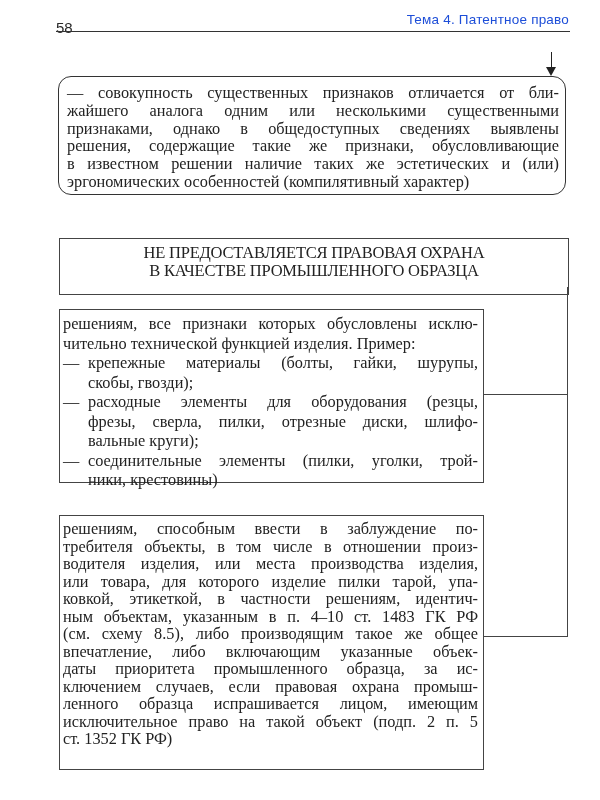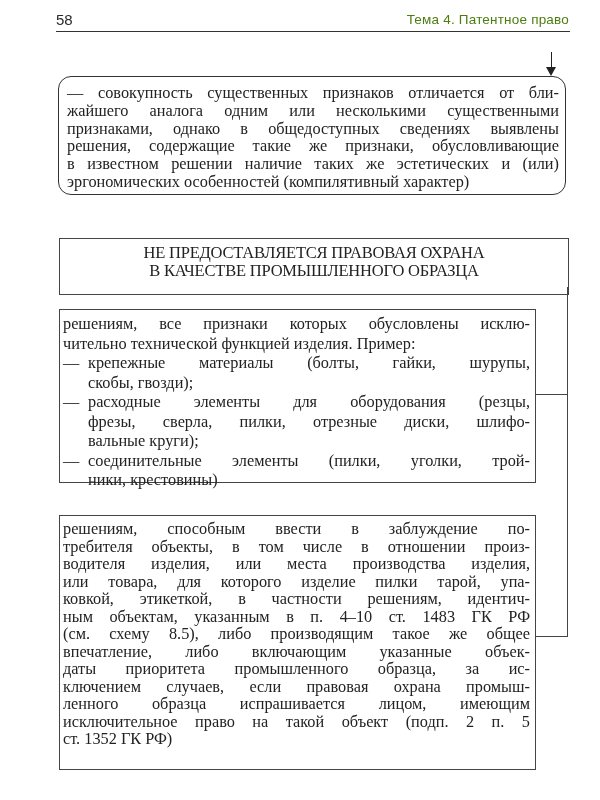--- a/index.html
+++ b/index.html
@@ -1,40 +1,40 @@
 <!DOCTYPE html>
 <html><head>
 <meta charset="utf-8">
 <style>
   html, body { margin: 0; padding: 0; background: #ffffff; }
   body { width: 600px; height: 800px; position: relative; overflow: hidden; color: #1e1e1e; }
   .page { position: absolute; inset: 0; }
-  .hdr-num { position: absolute; left: 56px; top: 11px; font-family: "Liberation Sans", sans-serif; font-size: 15px; color: #2a2a2a; }
-  .hdr-title { position: absolute; right: 31px; top: 12px; font-family: "Liberation Sans", sans-serif; font-size: 13.5px; color: #4d7c0f; letter-spacing: 0.2px; }
+  .hdr-num { position: absolute; left: 56px; top: 19px; font-family: "Liberation Sans", sans-serif; font-size: 15px; color: #2a2a2a; }
+  .hdr-title { position: absolute; right: 31px; top: 12px; font-family: "Liberation Sans", sans-serif; font-size: 13.5px; color: #1d4ed8; letter-spacing: 0.2px; }
   .hdr-rule { position: absolute; left: 56px; top: 31px; width: 514px; height: 0; border-top: 1.2px solid #333; }
 
   .arrow-line { position: absolute; left: 551px; top: 52px; width: 0; height: 16px; border-left: 1.3px solid #222; }
   .arrow-head { position: absolute; left: 546px; top: 67px; width: 0; height: 0;
     border-left: 5.5px solid transparent; border-right: 5.5px solid transparent; border-top: 9px solid #222; }
 
   .rbox { position: absolute; left: 58px; top: 76px; width: 508px; height: 119px;
     border: 1.3px solid #333; border-radius: 13px; box-sizing: border-box;
     padding: 7px 6px 0 8px; }
   .serif { font-family: "Liberation Serif", serif; font-size: 16.3px; line-height: 17.6px; color: #222; text-align: justify; }
   .rbox .serif { line-height: 17.8px; }
 
   .tbox { position: absolute; left: 59px; top: 238px; width: 510px; height: 57px;
     border: 1.2px solid #444; box-sizing: border-box; text-align: center;
     font-family: "Liberation Serif", serif; font-size: 16.5px; line-height: 18px; padding-top: 5px; letter-spacing: -0.2px; color: #222; }
 
   .conn-v { position: absolute; left: 567px; top: 287px; width: 0; height: 350px; border-left: 1.2px solid #444; }
   .conn-h1 { position: absolute; left: 483px; top: 394px; width: 85px; height: 0; border-top: 1.2px solid #444; }
   .conn-h2 { position: absolute; left: 483px; top: 636px; width: 85px; height: 0; border-top: 1.2px solid #444; }
 
-  .box { position: absolute; left: 59px; width: 477px; border: 1.2px solid #444; box-sizing: border-box; padding: 4px 5px 0 3px; background: #fff; }
+  .box { position: absolute; left: 59px; width: 425px; border: 1.2px solid #444; box-sizing: border-box; padding: 4px 5px 0 3px; background: #fff; }
   .box1 { top: 309px; height: 174px; }
   .box2 { top: 515px; height: 255px; }
   .box1 .serif { line-height: 19.5px; }
   .box2 .serif { line-height: 17.5px; }
 
   .line { display: block; white-space: nowrap; text-align: justify; text-align-last: justify; }
   .line.last { text-align-last: left; }
   .dash-item { display: flex; }
   .dash { width: 25px; flex: 0 0 25px; }
   .dash-body { flex: 1; }

